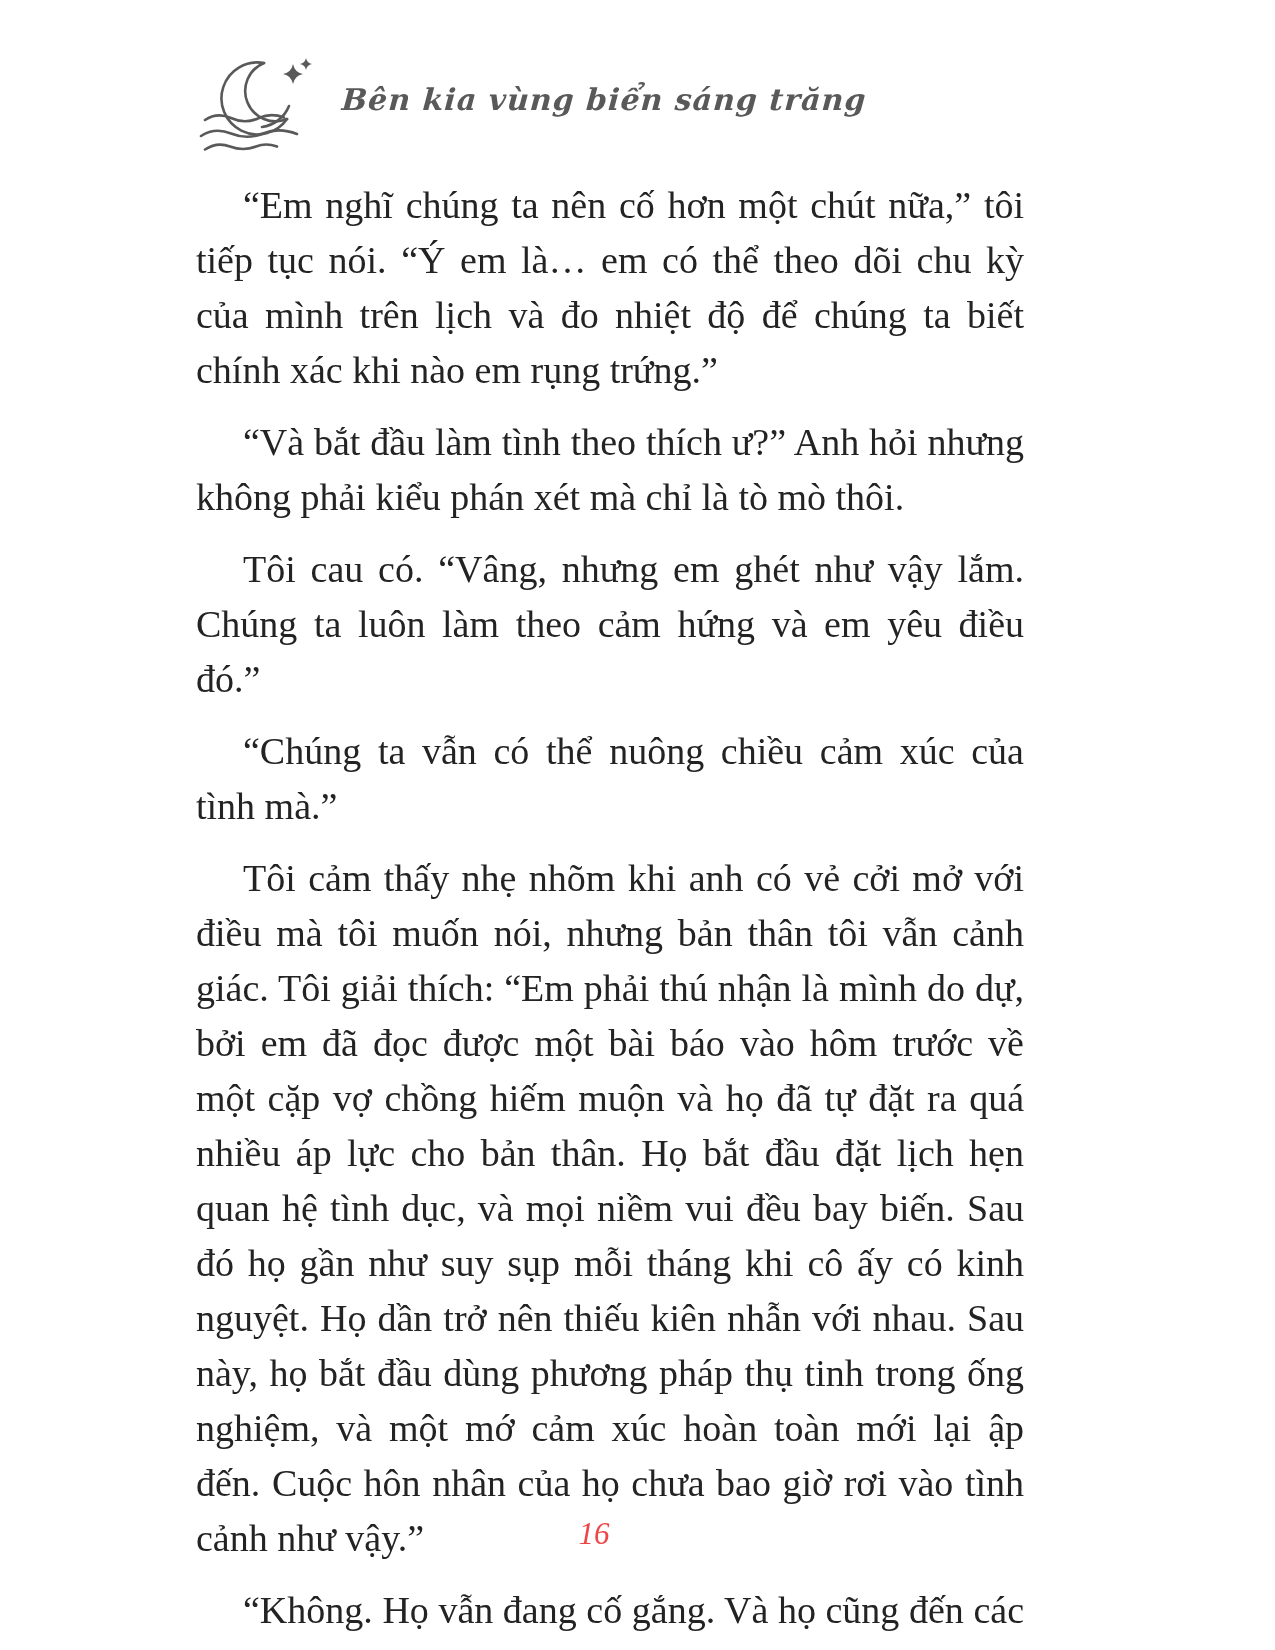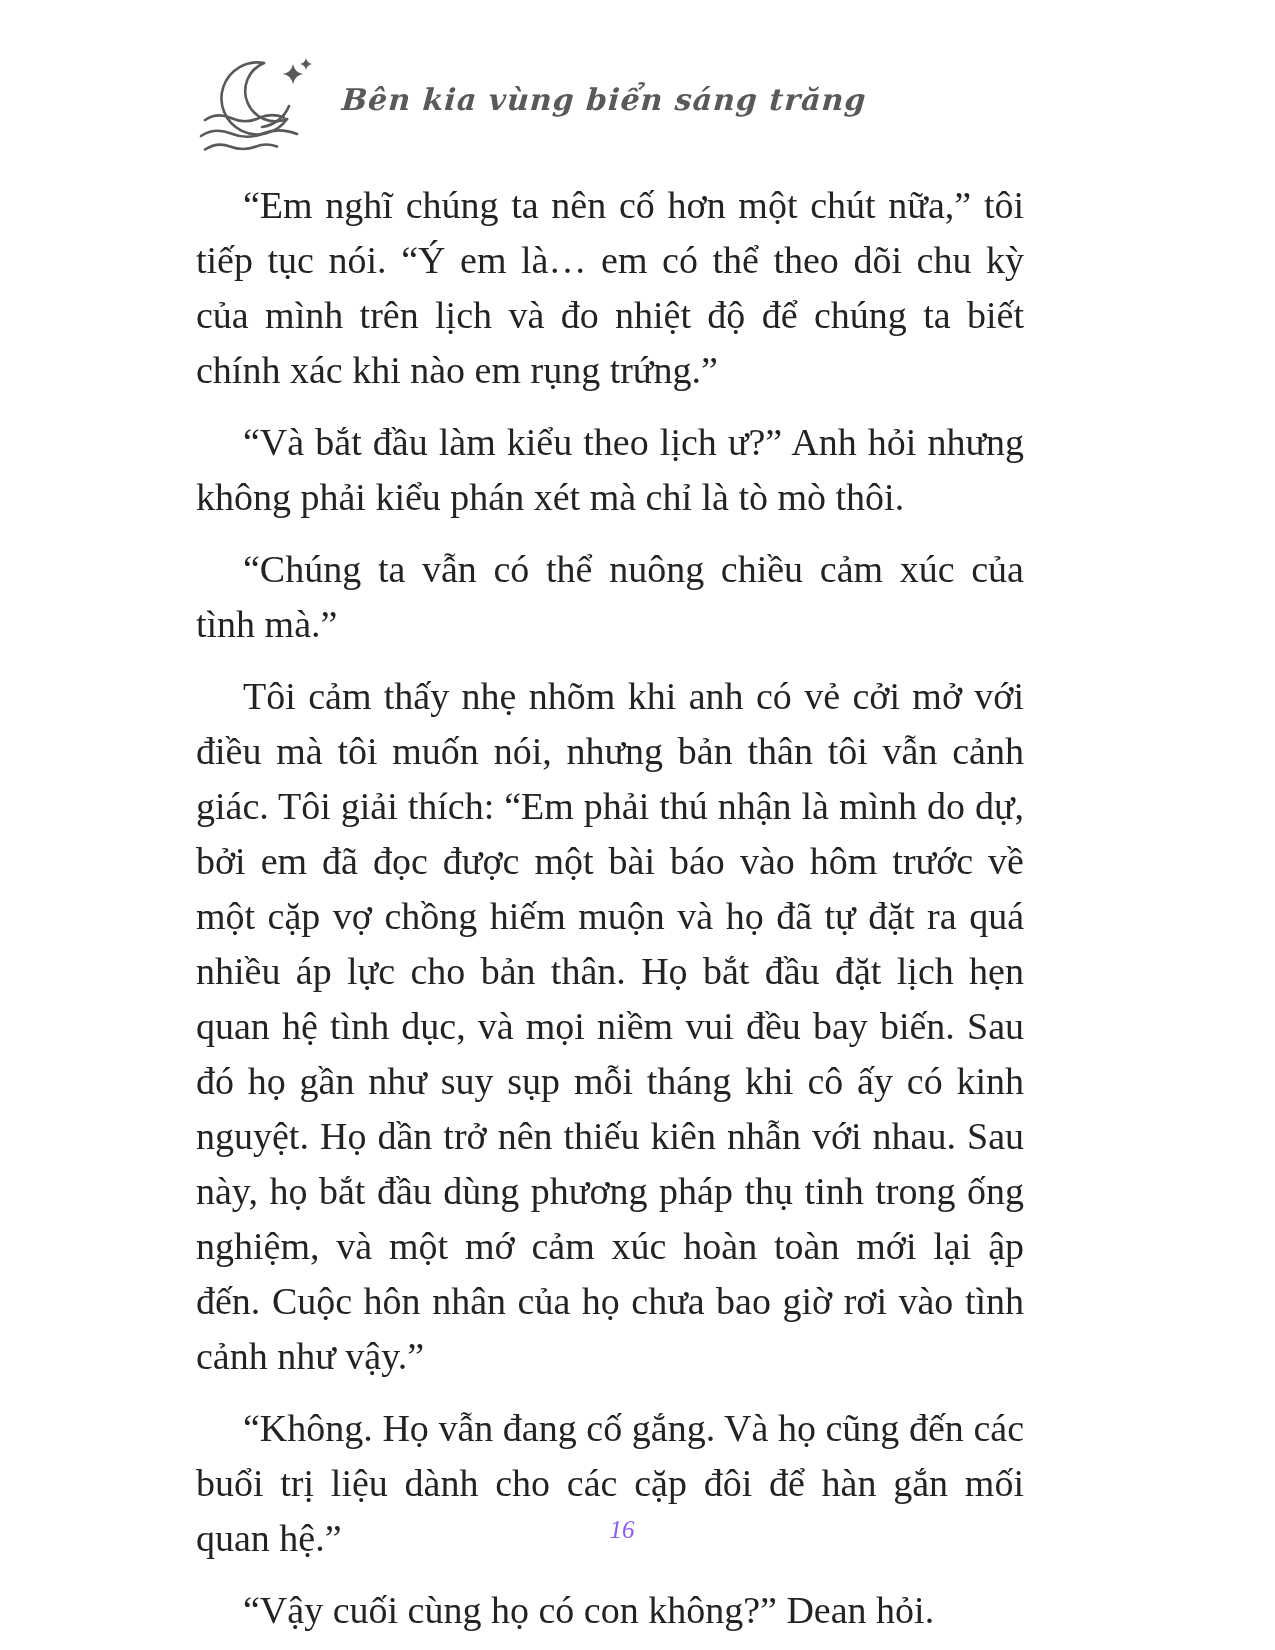--- a/index.html
+++ b/index.html
@@ -52,26 +52,26 @@
     text-align: justify;
   }
   .content p {
     text-indent: 47px;
     margin-bottom: 17px;
   }
   
   .page-number {
     position: absolute;
     top: 1516px;
-    left: 208px;
+    left: 180px;
     width: 828px;
     text-align: center;
-    font-size: 25px;
+    font-size: 31px;
     font-style: italic;
-    color: #8b5cf6;
+    color: #ef4444;
   }
 </style>
 </head>
 <body>
 
 <div class="page">
 
   <div class="header">
     <svg class="logo" viewBox="0 0 120 100" fill="none" stroke="#595959" stroke-width="2.6" stroke-linecap="round" stroke-linejoin="round">
 
@@ -85,21 +85,22 @@
 
       <path d="M 7 64 Q 19 56 33 62 Q 47 68.5 61 62 Q 73 56.5 86 61.5"></path>
       <path d="M 3 80 Q 17 71 33 77.5 Q 49 84 65 77.5 Q 81 71 99 78"></path>
       <path d="M 7 93.5 Q 19 85.5 32 90.5 Q 45 95.5 58 90.5 Q 68 86.5 79 90.5"></path>
     </svg>
     <div class="book-title">Bên kia vùng biển sáng trăng</div>
   </div>
 
   <div class="content">
     <p>“Em nghĩ chúng ta nên cố hơn một chút nữa,” tôi tiếp tục nói. “Ý em là… em có thể theo dõi chu kỳ của mình trên lịch và đo nhiệt độ để chúng ta biết chính xác khi nào em rụng trứng.”</p>
-    <p>“Và bắt đầu làm kiểu theo lịch ư?” Anh hỏi nhưng không phải kiểu phán xét mà chỉ là tò mò thôi.</p>
+    <p>“Và bắt đầu làm tình theo thích ư?” Anh hỏi nhưng không phải kiểu phán xét mà chỉ là tò mò thôi.</p>
+    <p>Tôi cau có. “Vâng, nhưng em ghét như vậy lắm. Chúng ta luôn làm theo cảm hứng và em yêu điều đó.”</p>
     <p>“Chúng ta vẫn có thể nuông chiều cảm xúc của tình mà.”</p>
     <p>Tôi cảm thấy nhẹ nhõm khi anh có vẻ cởi mở với điều mà tôi muốn nói, nhưng bản thân tôi vẫn cảnh giác. Tôi giải thích: “Em phải thú nhận là mình do dự, bởi em đã đọc được một bài báo vào hôm trước về một cặp vợ chồng hiếm muộn và họ đã tự đặt ra quá nhiều áp lực cho bản thân. Họ bắt đầu đặt lịch hẹn quan hệ tình dục, và mọi niềm vui đều bay biến. Sau đó họ gần như suy sụp mỗi tháng khi cô ấy có kinh nguyệt. Họ dần trở nên thiếu kiên nhẫn với nhau. Sau này, họ bắt đầu dùng phương pháp thụ tinh trong ống nghiệm, và một mớ cảm xúc hoàn toàn mới lại ập đến. Cuộc hôn nhân của họ chưa bao giờ rơi vào tình cảnh như vậy.”</p>
     <p>“Không. Họ vẫn đang cố gắng. Và họ cũng đến các buổi trị liệu dành cho các cặp đôi để hàn gắn mối quan hệ.”</p>
     <p>“Vậy cuối cùng họ có con không?” Dean hỏi.</p>
   </div>
 
   <div class="page-number">16</div>
 
 </div>
 

